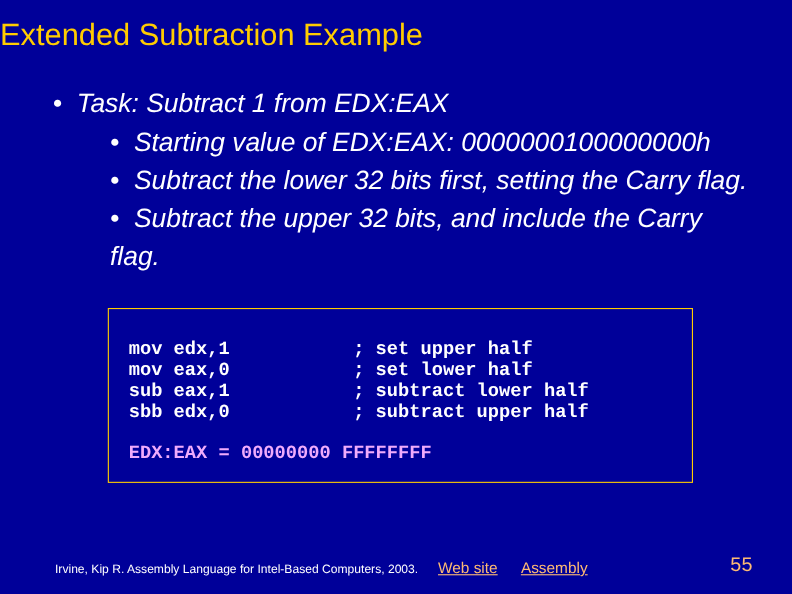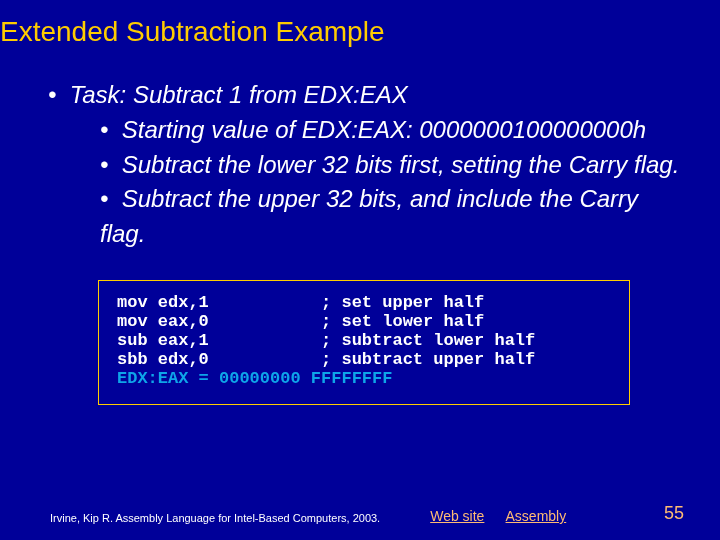--- a/index.html
+++ b/index.html
@@ -24,36 +24,35 @@
   .bullets {
     font-size: 24px;
     line-height: 1.45;
     font-style: italic;
   }
   .b1 { padding-left: 8px; }
   .b2 { padding-left: 60px; }
   .code-block {
     margin: 28px 50px 0 58px;
     border: 1px solid #ffcc00;
-    padding: 12px 18px 16px 18px;
+    padding: 28px 18px 16px 18px;
     font-family: "Courier New", monospace;
     font-size: 17px;
     font-weight: bold;
     color: #ffffff;
   }
   .code-line { white-space: pre; }
-  .code-result { white-space: pre; color: #0ea5e9; }
+  .code-result { white-space: pre; color: #f0abfc; margin-top: 18px; }
   .footer {
     position: absolute;
     left: 0; right: 0; bottom: 16px;
     padding: 0 36px 0 50px;
     display: flex;
     align-items: flex-end;
     font-size: 11px;
-    gap: 32px;
   }
   .footer .credit { color: #ffffff; flex: 0 0 auto; }
   .footer .links { margin-left: 18px; font-size: 14px; }
   .footer .links span { color: #fdba74; text-decoration: underline; margin-right: 18px; cursor: pointer; }
   .footer .pagenum { margin-left: auto; color: #fdba74; font-size: 18px; }
 </style>
 </head>
 <body>
 
 <h1 class="title">Extended Subtraction Example</h1>

